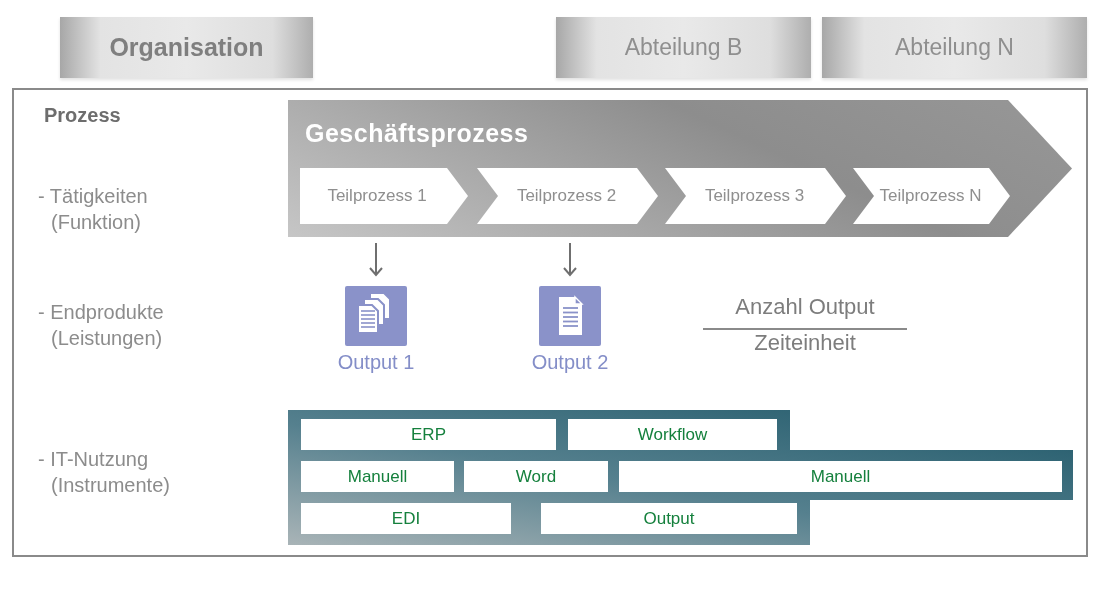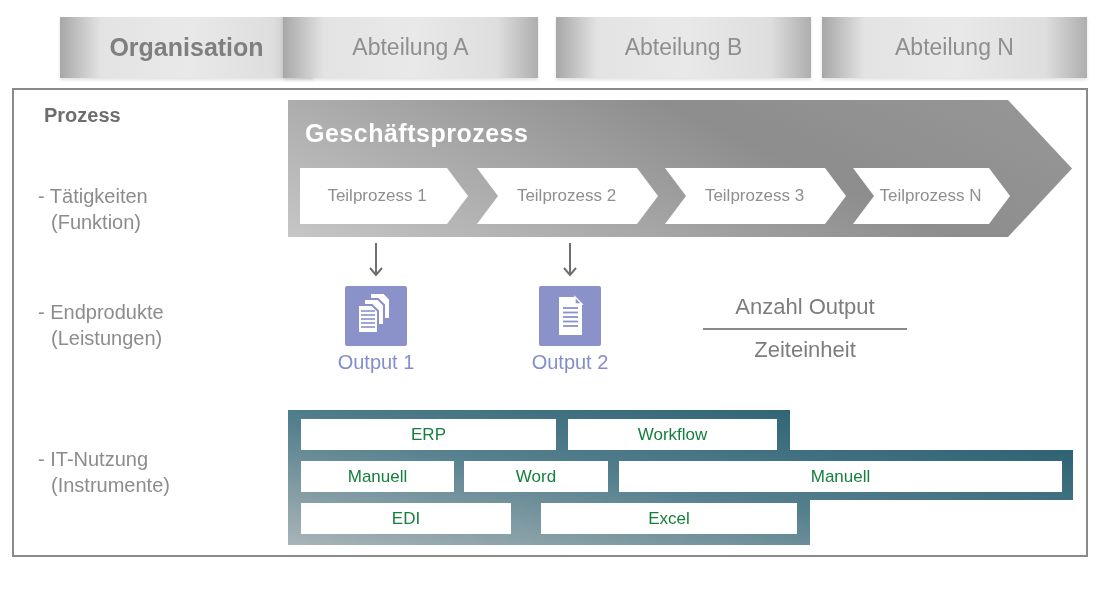--- a/index.html
+++ b/index.html
@@ -100,21 +100,21 @@
   .out-label.o1 { left: 316px; }
   .out-label.o2 { left: 510px; }
 
   
   .formula {
     position: absolute; left: 685px; top: 294px; width: 240px;
     text-align: center; color: #7d7d7d; font-size: 22px;
   }
   .formula .num { padding-bottom: 8px; }
   .formula .bar { height: 2px; background: #8a8a8a; margin: 0 18px; }
-  .formula .den { padding-top: 7px; }
+  .formula .den { }
 
   
   .it-block {
     position: absolute; left: 288px; top: 410px;
     width: 785px; height: 135px;
     background: linear-gradient(to top right, #a9b4b7 0%, #55808e 45%, #2e6373 85%);
     clip-path: polygon(0 0, 502px 0, 502px 40px, 785px 40px, 785px 90px, 522px 90px, 522px 135px, 0 135px);
   }
   .it-box {
     position: absolute; height: 31px;
@@ -130,23 +130,20 @@
   .it-box.edi      { left: 13px;  top: 93px; width: 210px; }
   .it-box.excel    { left: 253px; top: 93px; width: 256px; }
 </style>
 </head>
 <body>
 
 <div class="stage">
 
   <div class="org-box emph b1">
     <span>Organisation</span>
-  </div>
-  <div class="org-box b2">
-    <span>Abteilung A</span>
   </div>
   <div class="org-box b3">
     <span>Abteilung B</span>
   </div>
   <div class="org-box b4">
     <span>Abteilung N</span>
   </div>
 
   <div class="frame"></div>
 
@@ -236,17 +233,17 @@
     <div class="it-box word">
       <span>Word</span>
     </div>
     <div class="it-box man2">
       <span>Manuell</span>
     </div>
     <div class="it-box edi">
       <span>EDI</span>
     </div>
     <div class="it-box excel">
-      <span>Excel</span>
+      <span>Output</span>
     </div>
   </div>
 
 </div>
 
 </body></html>

